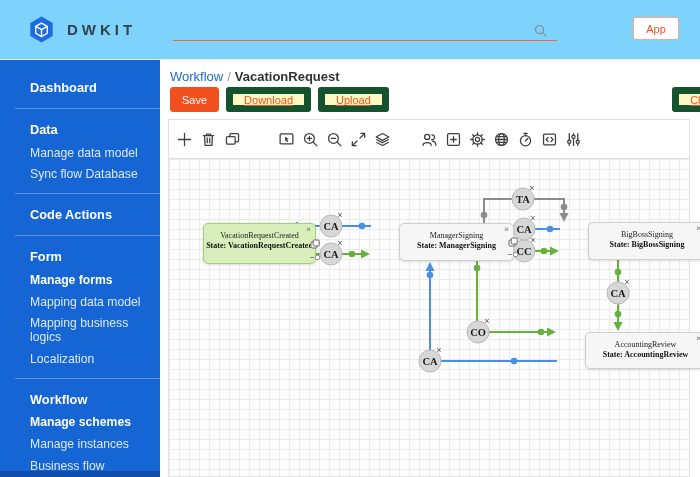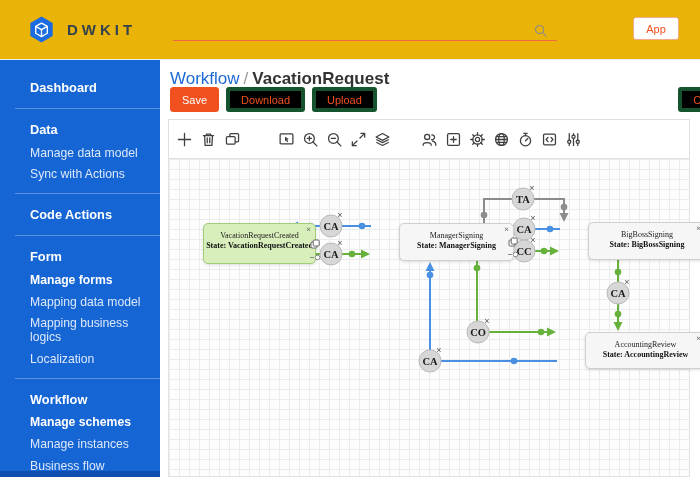--- a/index.html
+++ b/index.html
@@ -3,46 +3,46 @@
 <meta charset="utf-8">
 <style>
   * { margin:0; padding:0; box-sizing:border-box; }
   html,body { background:#fff; }
   .page {
     position:relative; width:700px; height:477px; overflow:hidden;
     font-family:"Liberation Sans", sans-serif; background:#fff;
   }
 
   
-  .header { position:absolute; left:0; top:0; width:700px; height:60px; background:#eab308; border-bottom:1px solid #ededed; }
+  .header { position:absolute; left:0; top:0; width:700px; height:60px; background:#7dd3fc; border-bottom:1px solid #ededed; }
   .logo { position:absolute; left:27px; top:15px; display:flex; align-items:center; gap:11px; cursor:pointer; }
   .logo-text { font-size:15px; font-weight:700; letter-spacing:4px; color:#33424e; }
   .search { position:absolute; left:173px; top:16px; width:384px; height:25px; border-bottom:1px solid #f0683f; }
   .search input { position:absolute; left:0; top:0; width:360px; height:24px; border:none; outline:none; background:transparent; font-size:12px; color:#333; }
   .search .mag { position:absolute; right:10px; bottom:3px; }
   .app-btn { position:absolute; right:21px; top:17px; width:46px; height:23px; background:#fff; border:1px solid #f5a98e; border-radius:3px; color:#f1511f; font-size:11px; font-family:"Liberation Sans", sans-serif; cursor:pointer; }
 
   
   .sidebar { position:absolute; left:0; top:60px; width:160px; height:417px; background:#1565d4; padding-top:15px; overflow:hidden; }
   .nav-title { padding:5px 10px 5px 30px; font-weight:700; font-size:12.8px; color:#fff; cursor:pointer; }
   .nav-item { padding:3.8px 10px 3.8px 30px; font-size:12.2px; color:rgba(255,255,255,.85); cursor:pointer; }
   .nav-item.bold { font-weight:700; color:#fff; }
   .nav-div { height:1px; background:rgba(255,255,255,.3); margin:8px 0 8px 15px; }
   .side-strip { position:absolute; left:0; bottom:0; width:160px; height:6px; background:#0f4dae; }
 
   
   .main { position:absolute; left:160px; top:60px; width:540px; height:417px; background:#fff; }
-  .crumbs { position:absolute; left:10px; top:9px; font-size:17px; }
+  .crumbs { position:absolute; left:10px; top:9px; font-size:13px; }
   .crumb-link { color:#1d6ad4; cursor:pointer; }
   .crumb-sep { color:#999; margin:0 4px; }
   .crumb-cur { color:#333; font-weight:700; }
   .actions { position:absolute; left:10px; top:27px; width:606px; display:flex; gap:7px; align-items:center; }
   .btn { height:25px; padding:0 11px; font-size:11px; border-radius:3px; font-family:"Liberation Sans", sans-serif; cursor:pointer; }
   .btn.primary { background:#f1511f; border:1px solid #f1511f; color:#fff; }
-  .btn.ghost { background:#000000; border:4px solid #14532d; color:#f1511f; }
+  .btn.ghost { background:#fef9c3; border:7px solid #14532d; color:#f1511f;text-decoration:underline; }
   .btn.clear { margin-left:auto; }
 
   
   .toolbar { position:absolute; left:8px; top:59px; width:522px; height:40px; background:#fff; border:1px solid #e0e0e0; display:flex; align-items:center; padding-left:3px; }
   .tbtn { width:24px; height:30px; display:flex; align-items:center; justify-content:center; background:none; border:none; cursor:pointer; padding:0; }
   .tgap { width:23px; }
   .tgap2 { width:30px; }
   .ticon { fill:none; stroke:#3f3f3f; stroke-width:1.2; stroke-linecap:round; stroke-linejoin:round; }
   .stats { position:absolute; right:9px; top:4px; width:72px; font-family:"Liberation Serif", serif; font-size:9px; color:#2b2b2b; }
   .srow { display:flex; justify-content:space-between; line-height:10.5px; }
@@ -94,21 +94,21 @@
       </svg>
     </div>
     <button class="app-btn">App</button>
   </div>
 
   <nav class="sidebar">
     <div class="nav-title">Dashboard</div>
     <div class="nav-div"></div>
     <div class="nav-title">Data</div>
     <div class="nav-item">Manage data model</div>
-    <div class="nav-item">Sync with Actions</div>
+    <div class="nav-item">Sync flow Database</div>
     <div class="nav-div"></div>
     <div class="nav-title">Code Actions</div>
     <div class="nav-div"></div>
     <div class="nav-title">Form</div>
     <div class="nav-item bold">Manage forms</div>
     <div class="nav-item">Mapping data model</div>
     <div class="nav-item">Mapping business logics</div>
     <div class="nav-item">Localization</div>
     <div class="nav-div"></div>
     <div class="nav-title">Workflow</div>

